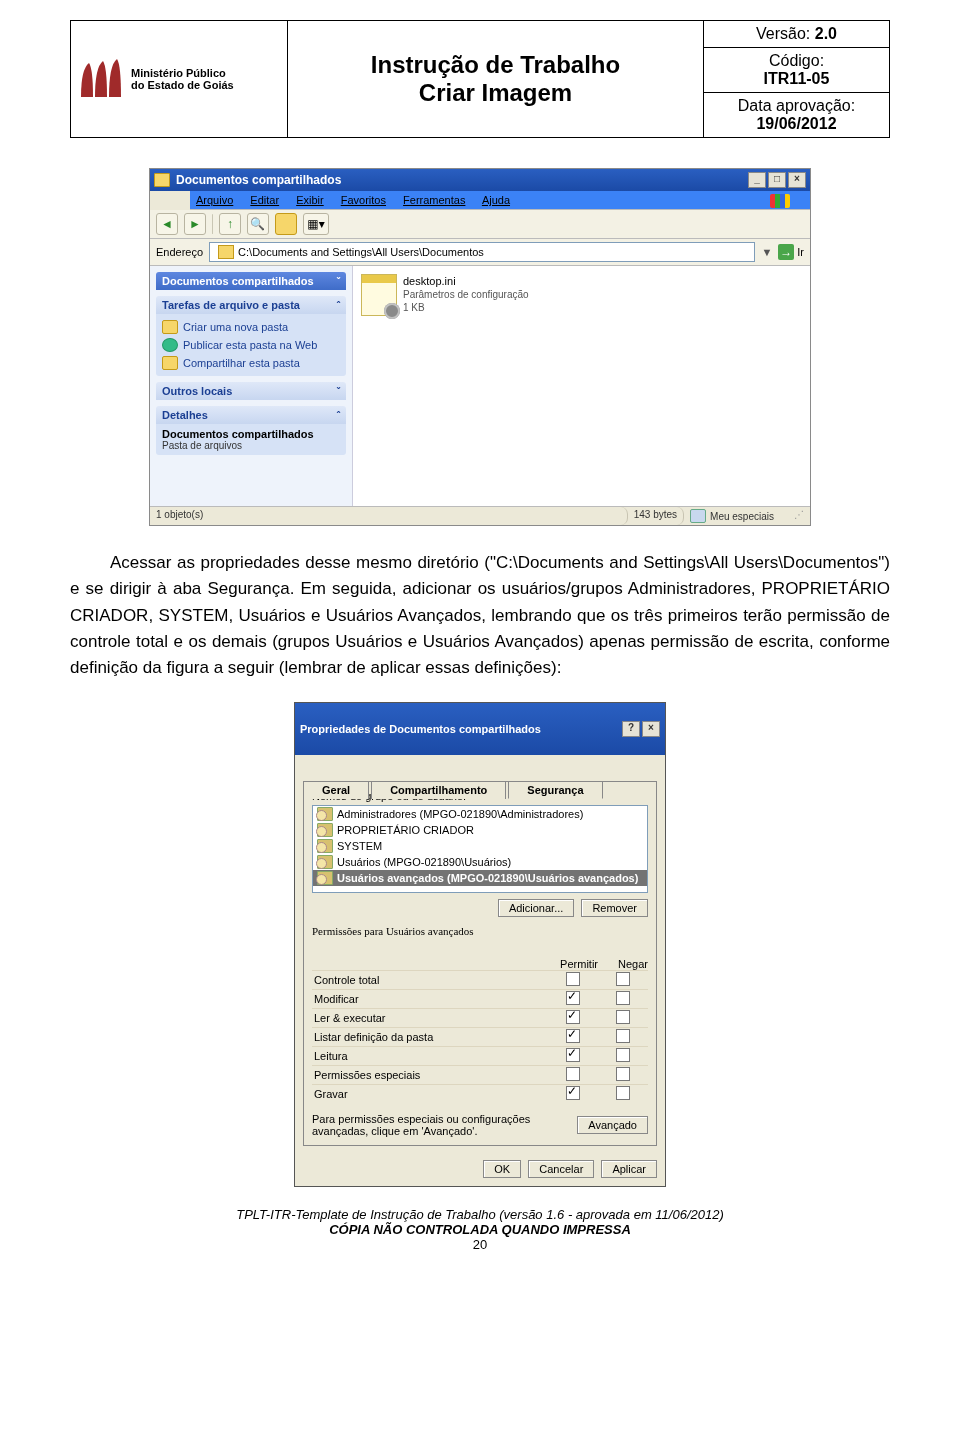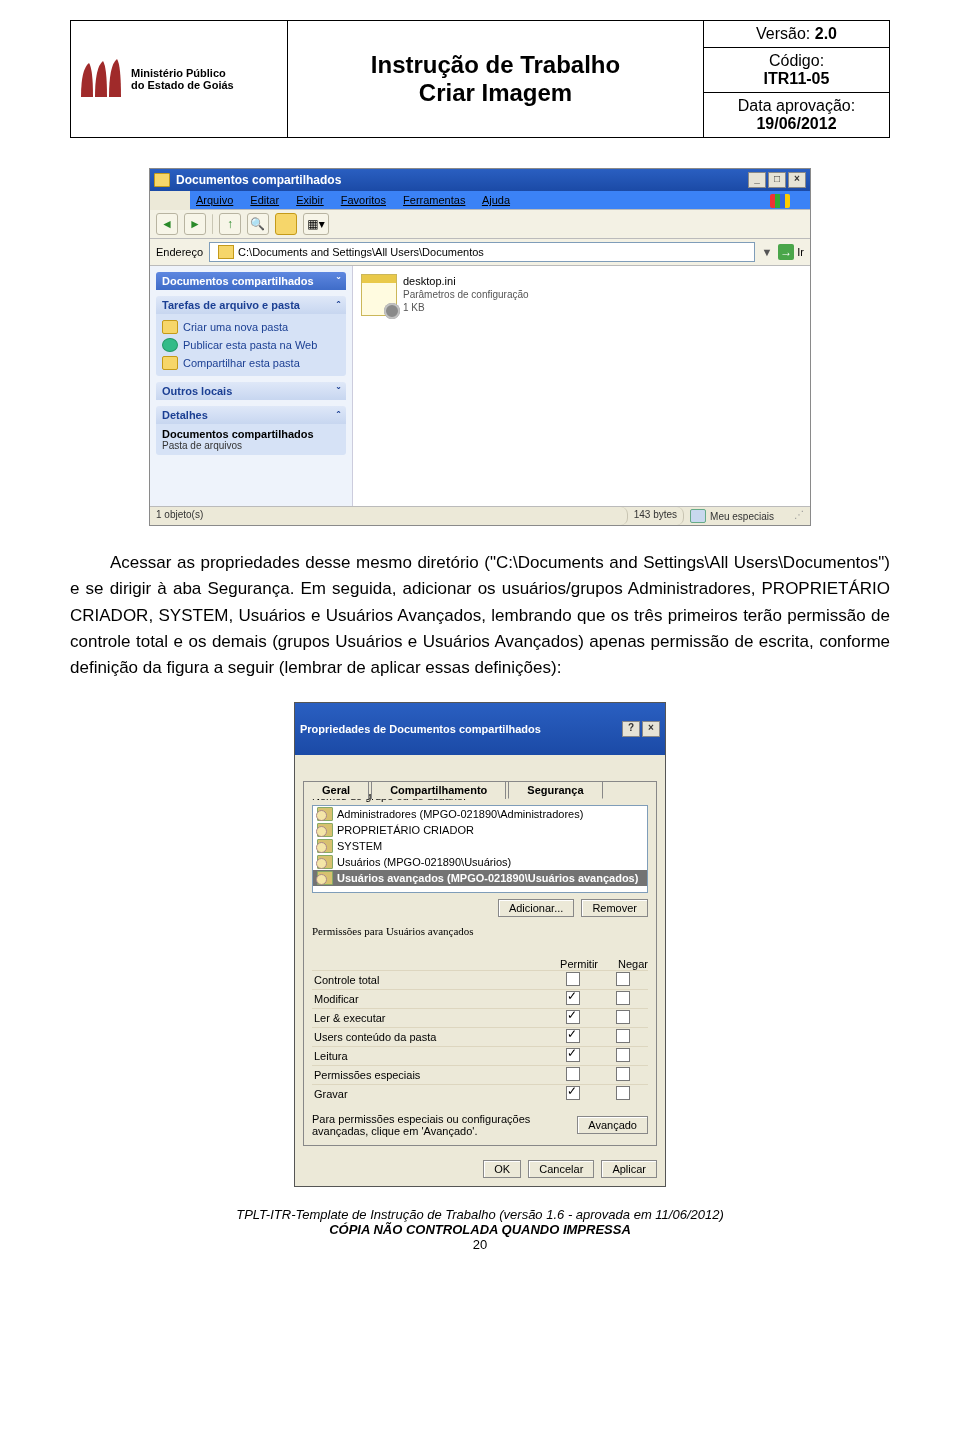--- a/index.html
+++ b/index.html
@@ -400,21 +400,21 @@
                 <div class="plabel">Modificar</div>
                 <div class="col"><span class="chk checked"></span></div>
                 <div class="col"><span class="chk"></span></div>
               </div>
               <div class="perm-row">
                 <div class="plabel">Ler &amp; executar</div>
                 <div class="col"><span class="chk checked"></span></div>
                 <div class="col"><span class="chk"></span></div>
               </div>
               <div class="perm-row">
-                <div class="plabel">Users conteúdo da pasta</div>
+                <div class="plabel">Listar definição da pasta</div>
                 <div class="col"><span class="chk checked"></span></div>
                 <div class="col"><span class="chk"></span></div>
               </div>
               <div class="perm-row">
                 <div class="plabel">Leitura</div>
                 <div class="col"><span class="chk checked"></span></div>
                 <div class="col"><span class="chk"></span></div>
               </div>
               <div class="perm-row">
                 <div class="plabel">Permissões especiais</div>

